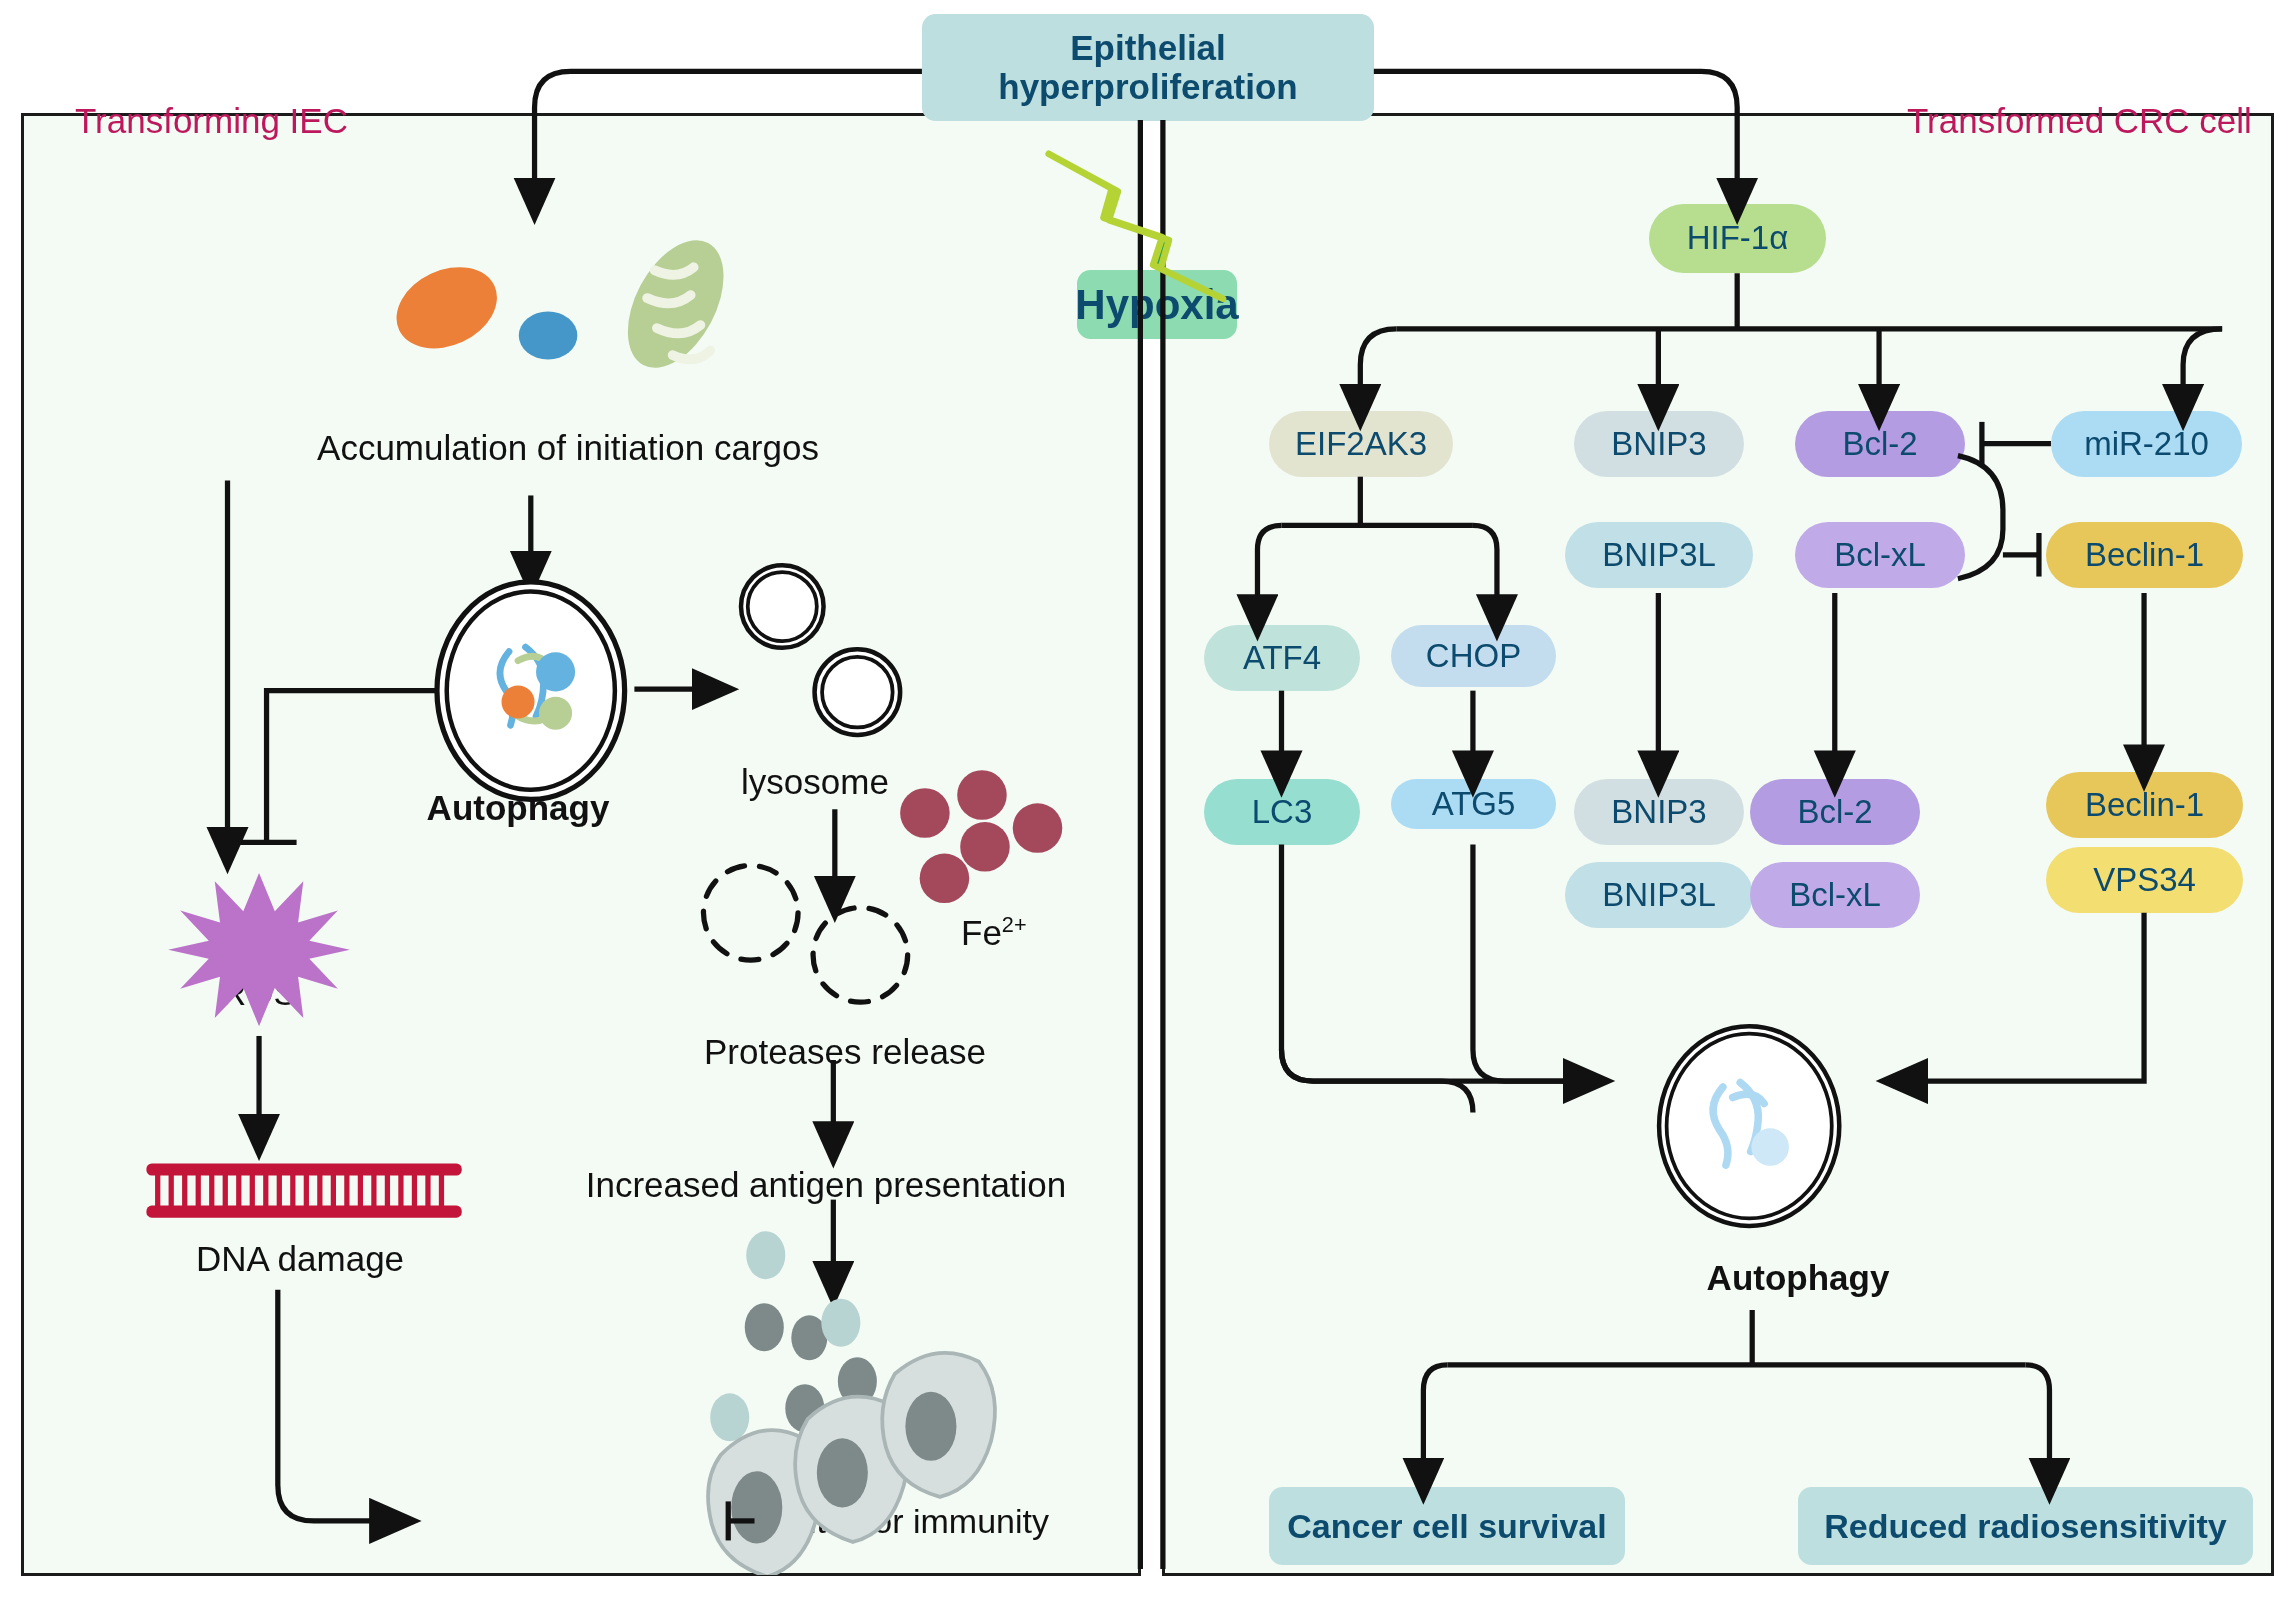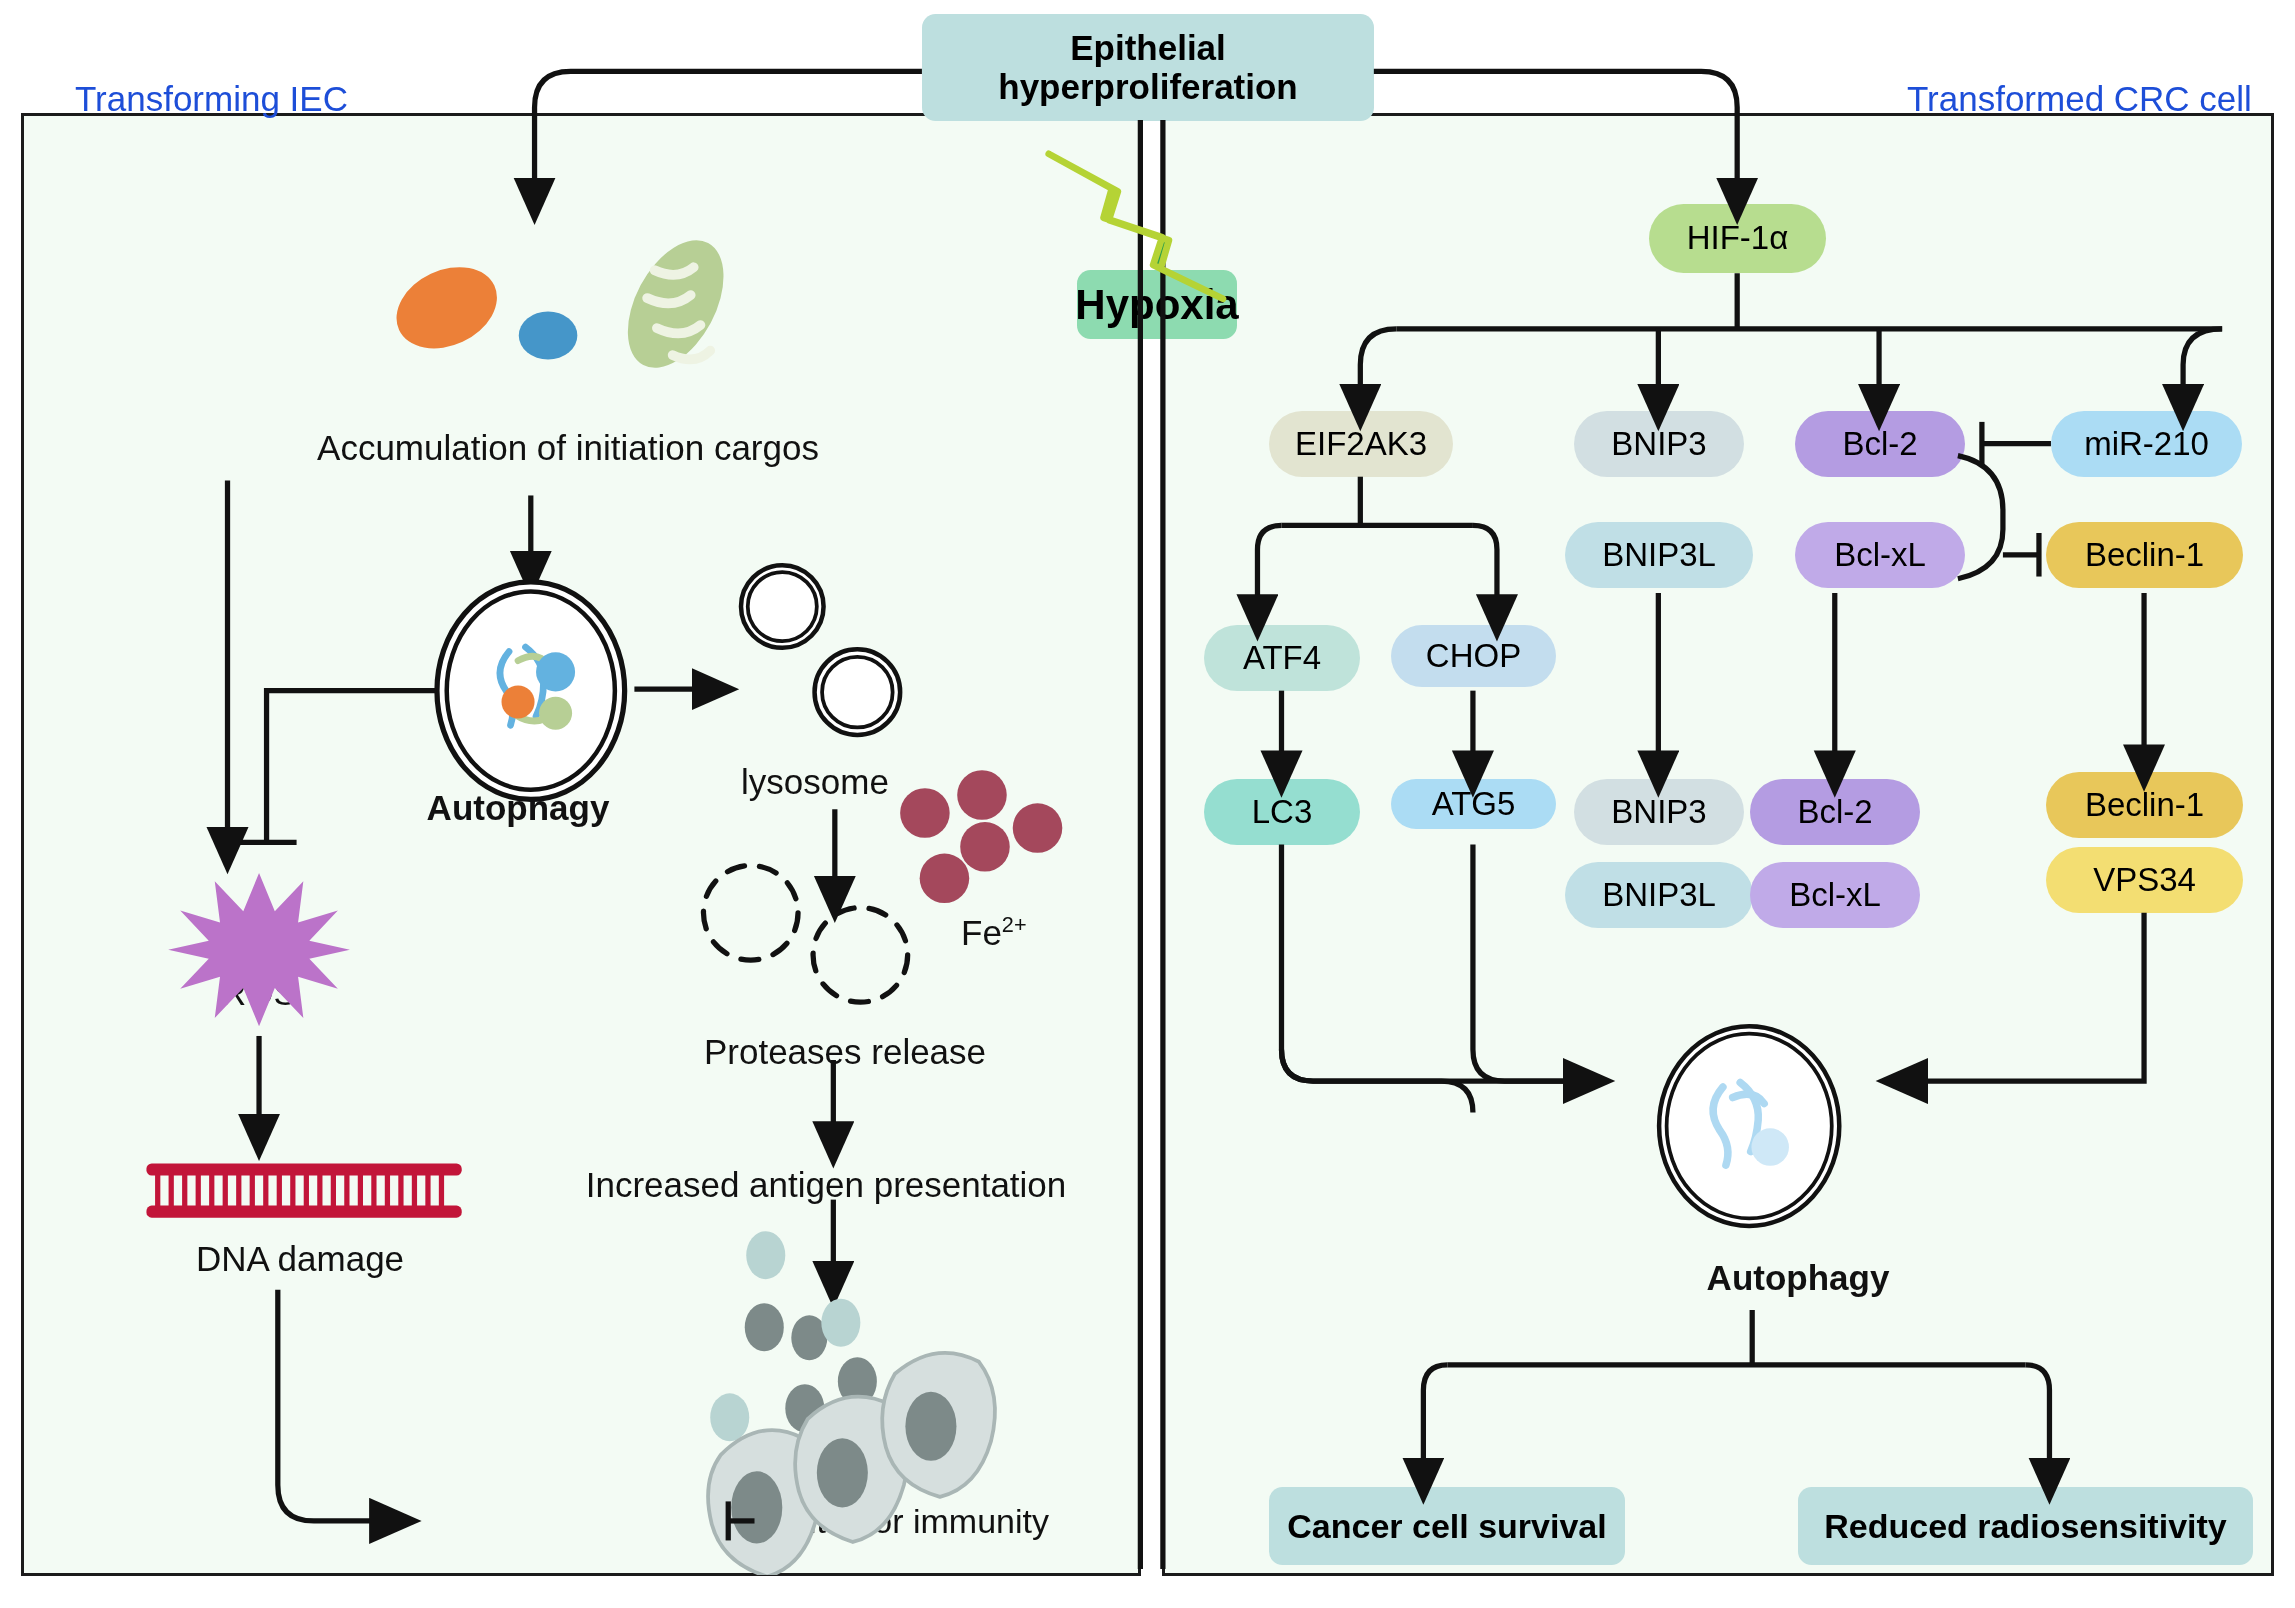--- a/index.html
+++ b/index.html
@@ -13,29 +13,29 @@
 
   .panel {
     position:absolute;
     background:#f3fbf4;
     border:3px solid #1b1b1b;
   }
   #panel-left  { left:21px;  top:113px; width:1120px; height:1463px; }
   #panel-right { left:1162px; top:113px; width:1112px; height:1463px; }
 
   .panel-label {
-    position:absolute; font-size:35px; color:#1d4ed8; white-space:nowrap;
+    position:absolute; font-size:35px; color:#be185d; white-space:nowrap;margin-top:22px;
   }
 
   
   .node {
     position:absolute;
     display:flex; align-items:center; justify-content:center;
     border-radius:36px;
-    font-size:33px; color:#000000; text-align:left; line-height:1.12;
+    font-size:33px; color:#0c4a6e; text-align:left; line-height:1.12;
     white-space:nowrap;
   }
   .node.sq { border-radius:13.5px; font-weight:bold; }
 
   
   .txt {
     position:absolute; font-size:35px; color:#111; white-space:nowrap;
   }
   .txt.bold { font-weight:bold; }
   .txt.c { transform:translateX(-50%); }

